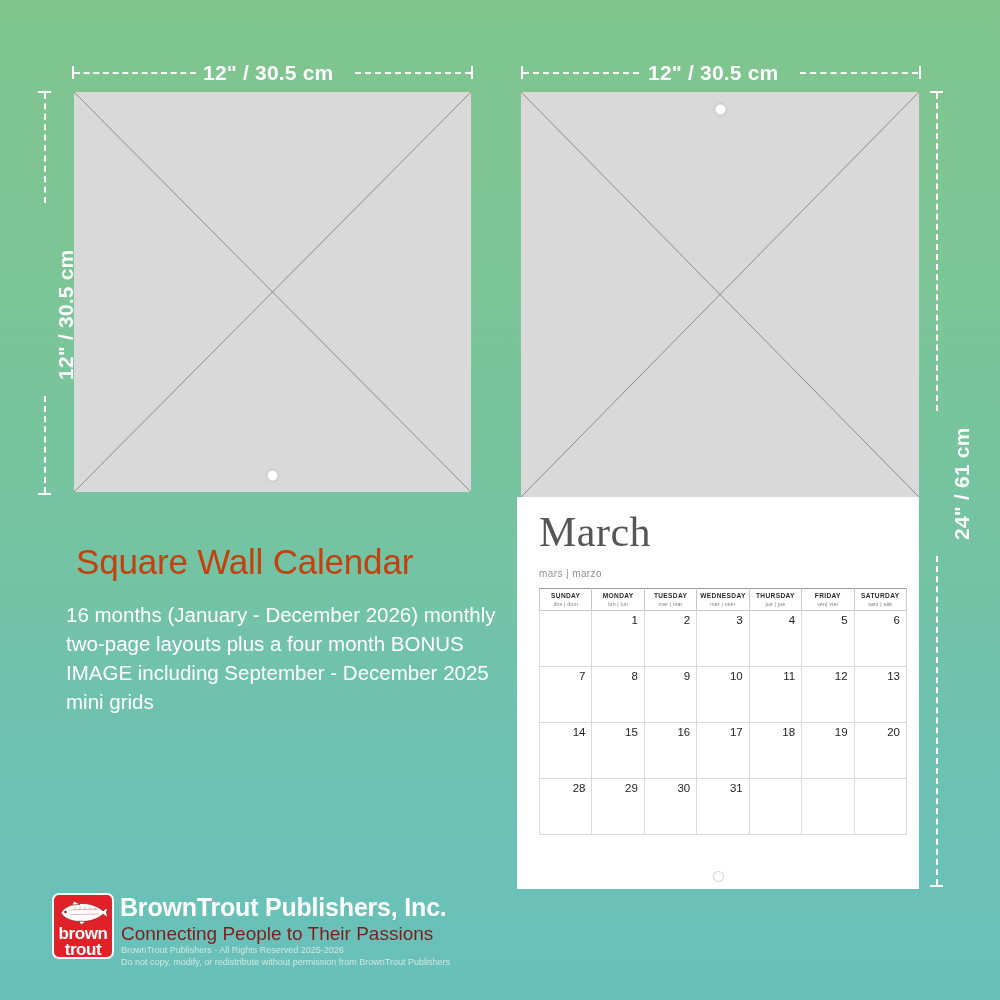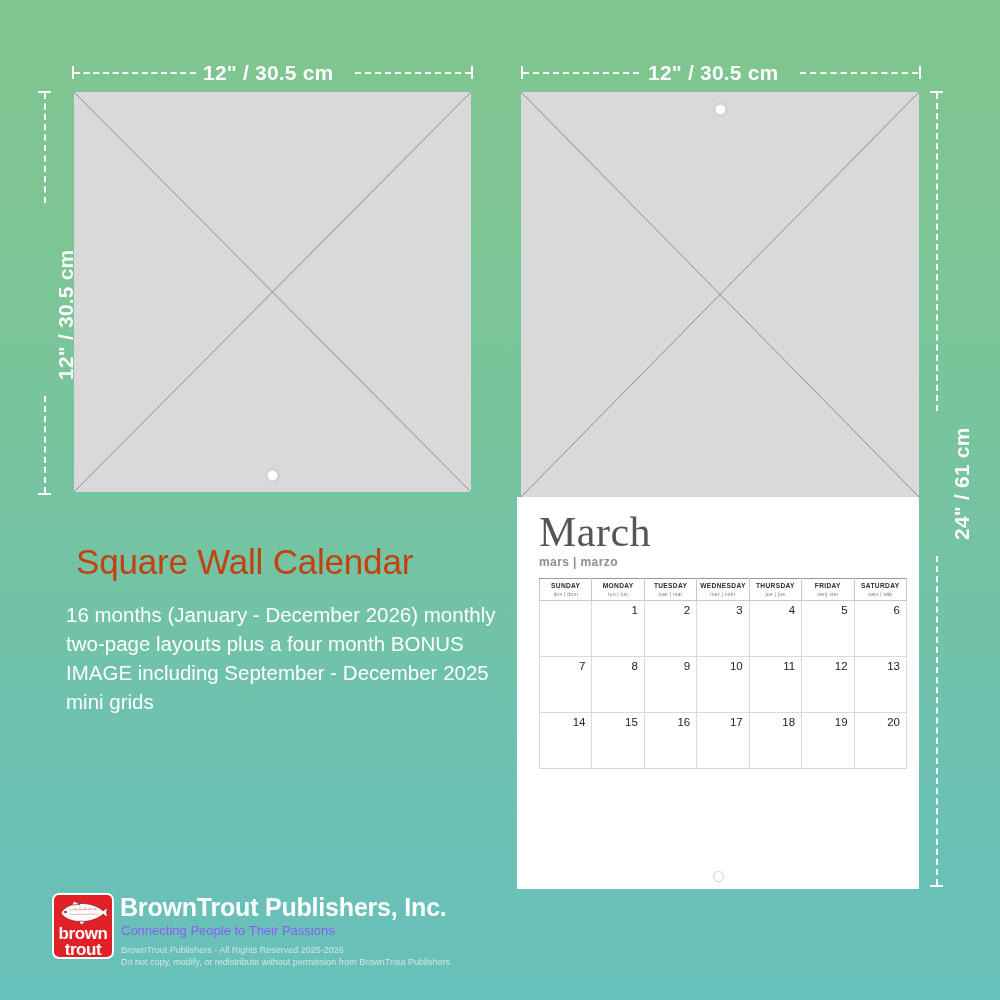--- a/index.html
+++ b/index.html
@@ -48,21 +48,21 @@
   
   .calpage{
     position:absolute;background:#ffffff;overflow:hidden;
   }
   .calinner{position:absolute;left:22px;right:12px;top:14px;}
   .month-name{
     font-family:"Liberation Serif",serif;
     font-size:42px;color:#555555;letter-spacing:.5px;line-height:1;
   }
   .month-sub{
-    font-size:12px;color:#8e8e8e;letter-spacing:.4px;margin-top:2px;font-weight:bold;
+    font-size:10px;color:#8e8e8e;letter-spacing:.4px;margin-top:15px;
   }
   table.grid{
     border-collapse:collapse;width:100%;margin-top:9px;table-layout:fixed;
   }
   table.grid th{
     border:1px solid #c9c9c9;border-top:1px solid #9a9a9a;
     padding:3px 0 2px;text-align:center;font-weight:bold;
     font-size:6.6px;color:#2b2b2b;letter-spacing:.35px;line-height:1.25;
     background:#ffffff;
   }
@@ -100,21 +100,21 @@
     font-size:17px;text-align:center;letter-spacing:-.4px;line-height:1;
   }
   .logo .lt1{top:30px;}
   .logo .lt2{top:46px;}
 
   .fname{
     position:absolute;left:68px;top:0;color:#ffffff;font-size:25px;
     font-weight:bold;white-space:nowrap;letter-spacing:-.2px;
   }
   .ftag{
-    position:absolute;left:69px;top:30px;color:#8b5cf6;font-size:13px;
+    position:absolute;left:69px;top:30px;color:#7f1d1d;font-size:19px;
     white-space:nowrap;
   }
   .fcopy{
     position:absolute;left:69px;top:51px;color:#cfe8e0;font-size:9px;
     line-height:1.35;white-space:nowrap;
   }
 </style>
 </head>
 <body>
 
@@ -222,20 +222,29 @@
               <td>13</td>
             </tr>
             <tr>
               <td>14</td>
               <td>15</td>
               <td>16</td>
               <td>17</td>
               <td>18</td>
               <td>19</td>
               <td>20</td>
+            </tr>
+            <tr>
+              <td>28</td>
+              <td>29</td>
+              <td>30</td>
+              <td>31</td>
+              <td class="empty"></td>
+              <td class="empty"></td>
+              <td class="empty"></td>
             </tr>
           </tbody>
       </table>
     </div>
     <div class="hole onwhite" style="left:196px;top:374px;"></div>
   </div>
 
   <div class="headline" style="left:76px;top:536px;">Square Wall Calendar</div>
   <div class="subcopy" style="left:66px;top:600px;">16 months (January - December 2026) monthly two-page layouts plus a four month BONUS IMAGE including September - December 2025 mini grids</div>
 

